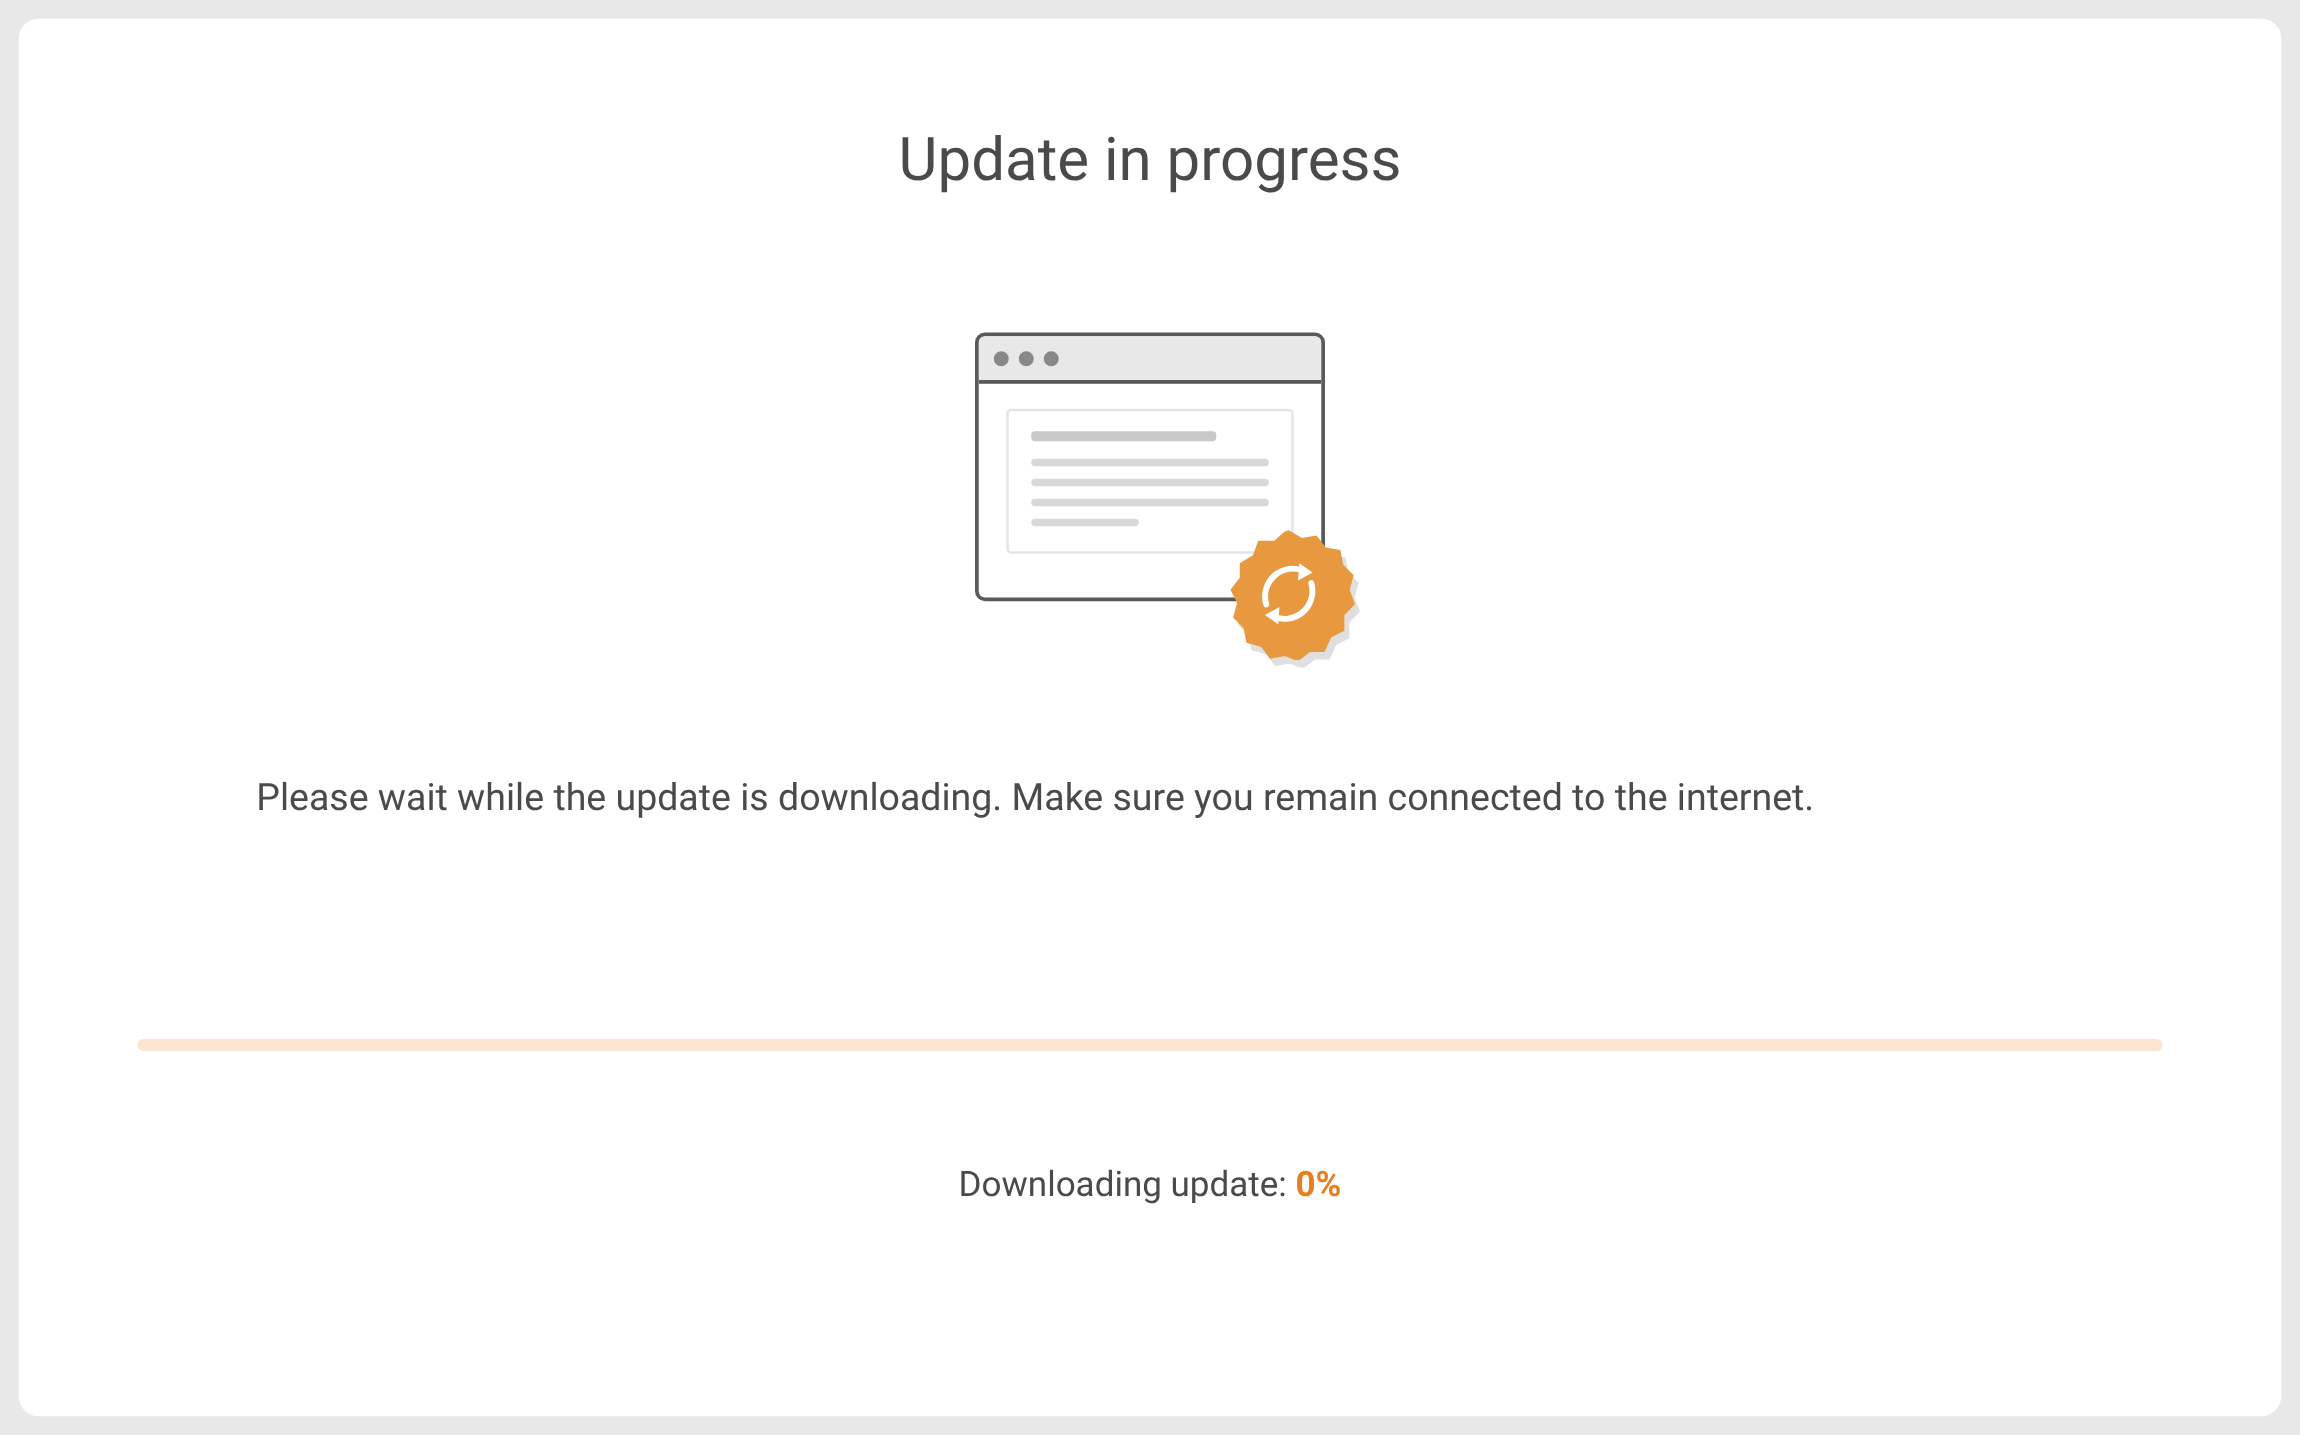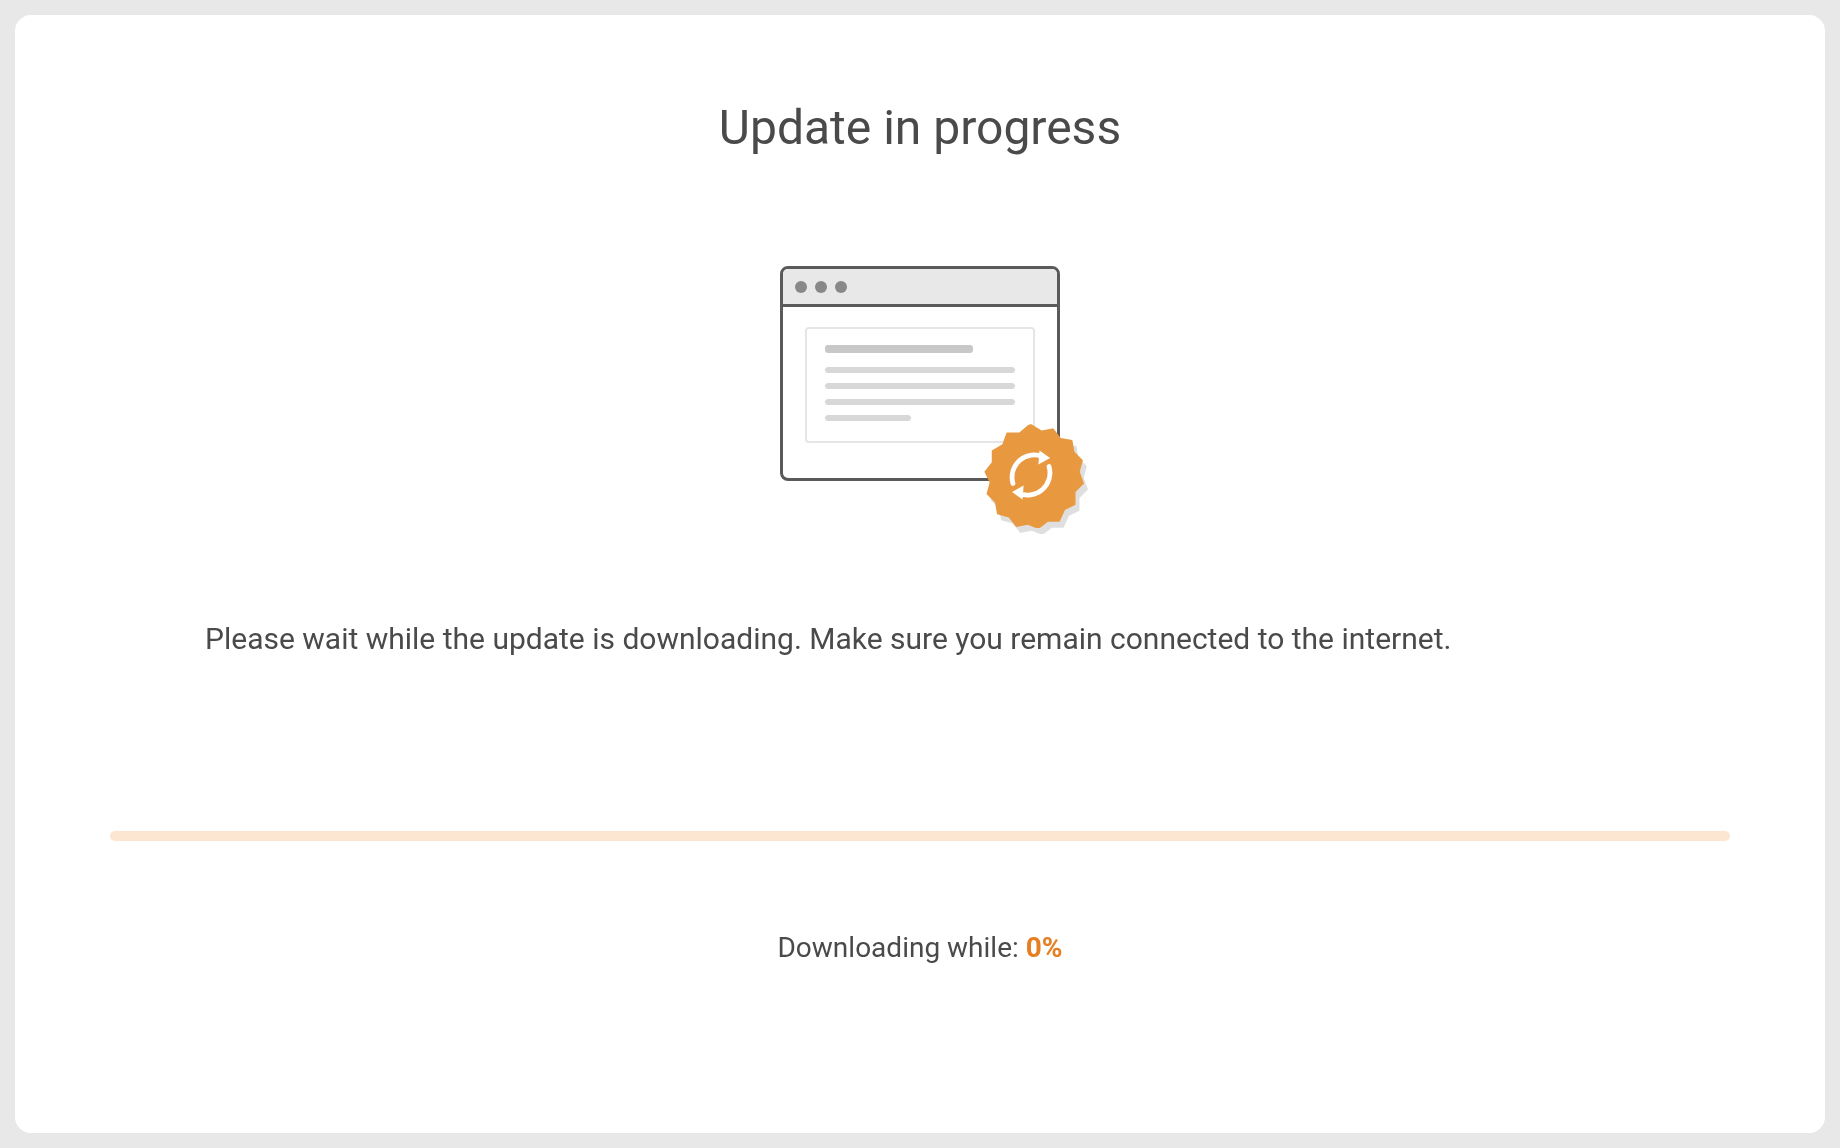--- a/index.html
+++ b/index.html
@@ -202,16 +202,16 @@
     </div>
   </div>
 
   <p class="description">Please wait while the update is downloading. Make sure you remain connected to the internet.</p>
 
   <div class="progress-track">
     <div class="progress-fill" style="width:0%"></div>
   </div>
 
   <div class="status-row">
-    <span>Downloading while: </span><span class="status-percent">0%</span>
+    <span>Downloading update: </span><span class="status-percent">0%</span>
   </div>
 
 </div>
 
 </body></html>

